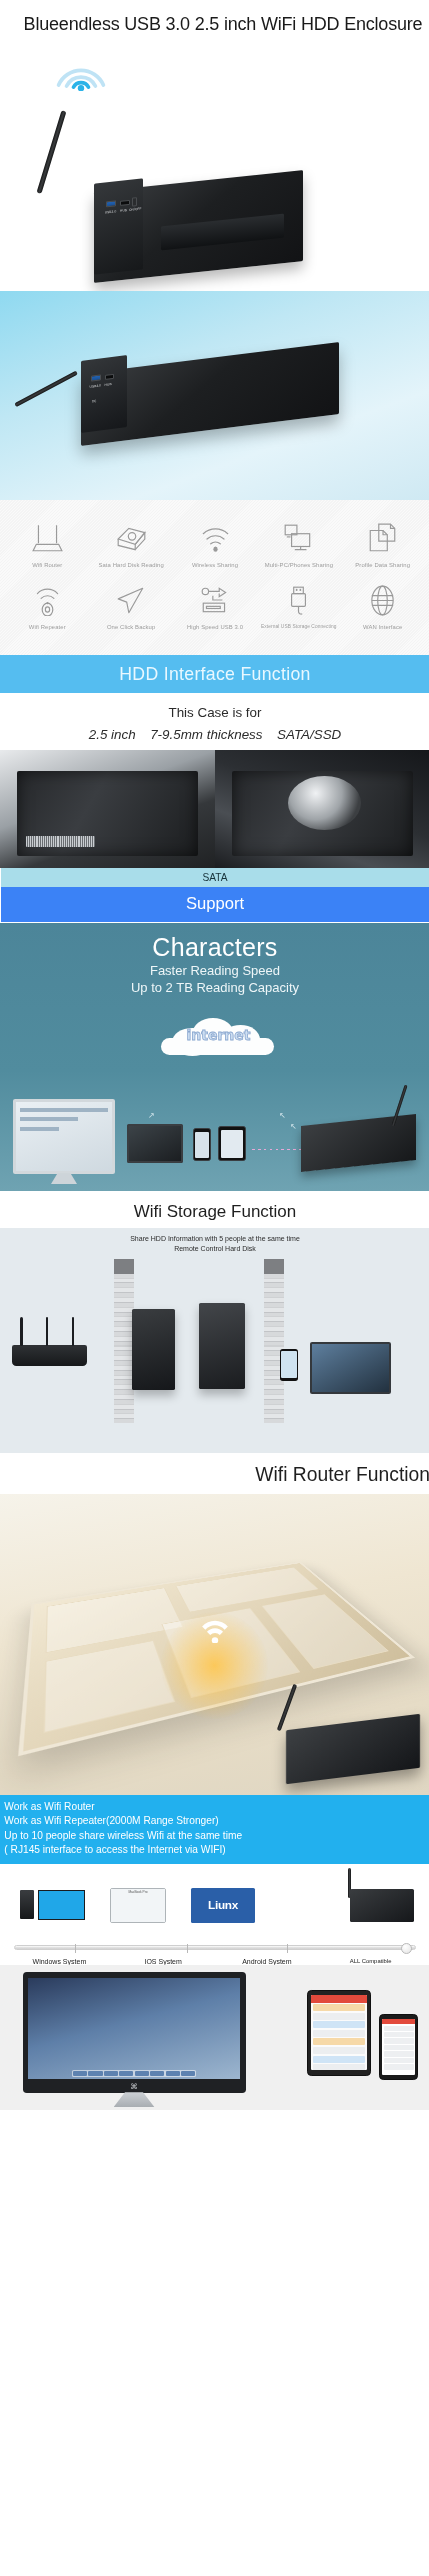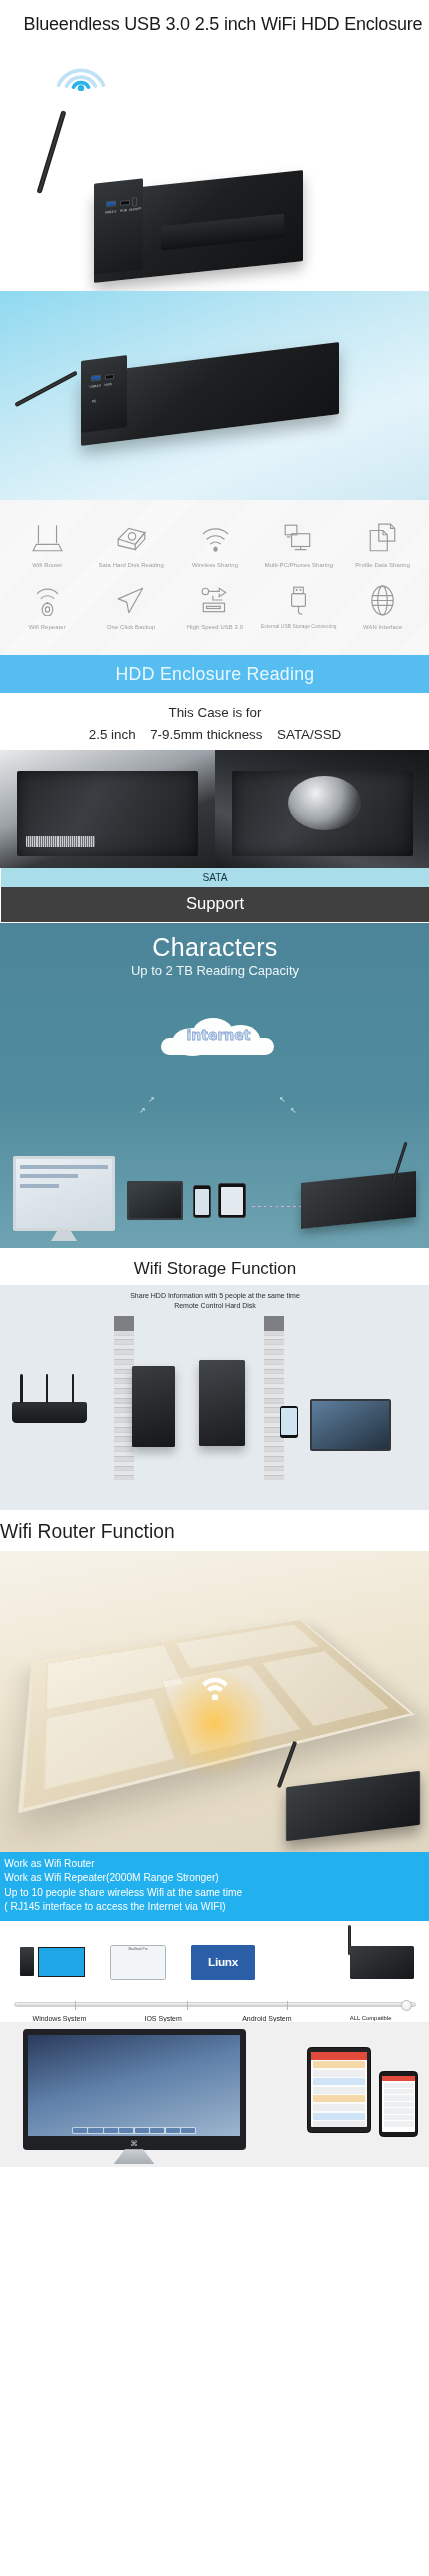--- a/index.html
+++ b/index.html
@@ -109,21 +109,21 @@
   .blue-banner span {
     color: #e9f8ff;
     font-size: 17.7px;
     font-weight: 400;
     letter-spacing: 0.3px;
   }
 
   
   .case-for { background:#fff; padding: 11.8px 0 8.6px; text-align:center; }
   .case-for .l1 { font-size: 13.4px; color:#2b2b2b; margin-bottom: 6.4px; }
-  .case-for .l2 { font-size: 13.4px; color:#2b2b2b; }
+  .case-for .l2 { font-size: 13.4px; color:#2b2b2b;font-style:italic; }
   .case-for .l2 span { margin: 0 5.4px; }
 
   .disk-photos { display:flex; height: 118px; }
   .disk-photo { flex:1; position: relative; overflow:hidden; }
   .disk-photo.left { background: linear-gradient(160deg,#e8eaec 0%,#9aa0a5 40%,#35383b 65%,#202224 100%); }
   .disk-photo.right { background: linear-gradient(200deg,#15171a 0%,#2c2f33 45%,#4a4e53 70%,#1b1d20 100%); }
   .disk-photo .pcb {
     position:absolute; inset: 18% 8% 10% 8%;
     background: linear-gradient(120deg,#26282b,#3a3d41 40%,#1c1e20);
     border-radius: 2.1px;
@@ -141,30 +141,30 @@
   }
 
   
   .support-table { display: flex; gap: 2.1px; background:#fff; padding: 0 1.1px 1.1px; }
   .st-col { flex:1; }
   .st-head {
     background: #a9ddea; color:#17323a;
     text-align:center; font-size: 10.2px; padding: 3.8px 0;
   }
   .st-body {
-    background: #404040; color:#ffffff;
+    background: #3b82f6; color:#ffffff;
     text-align:center; font-size: 16.6px; padding: 7px 0 8.6px;
   }
 
   
   .characters {
     background: linear-gradient(180deg,#4c8599 0%,#518c9e 55%,#6fa3b2 100%);
     padding: 9.7px 0 0;
     position: relative;
-    height: 325px;
+    height: 268px;
     overflow: hidden;
   }
   .characters h2 {
     color:#fff; font-size: 25px; font-weight: 400; text-align:center; letter-spacing: 0.3px;
   }
   .characters .sub {
     color:#eef6f8; font-size: 13px; text-align:center; margin-top: 1.1px; line-height: 1.18;
   }
   .cloud {
     position:absolute; left: 161px; top: 90px; width: 115px; height: 42px;
@@ -254,21 +254,21 @@
     background:#111; border-radius:2.7px;
   }
   .wsf-phone .scr { position:absolute; inset:2.1px 1.1px; background:#cfe3f0; border-radius:1.1px; }
   .wsf-laptop {
     position:absolute; left: 310px; top: 114px; width: 81px; height: 52px;
     background:#1b1e21; border:2.1px solid #34383c; border-radius:2.1px;
   }
   .wsf-laptop .scr { position:absolute; inset:0; background: linear-gradient(150deg,#5e7f9e,#22313f); }
 
   
-  .wrf-head { background:#fff; text-align:left; padding: 11.8px 0 7.5px; }
+  .wrf-head { background:#fff; text-align:right; padding: 11.8px 0 7.5px; }
   .wrf-head h2 { font-size: 19.3px; font-weight: 400; color:#1f1f1f; }
   .house {
     height: 301px; position: relative;
     background: linear-gradient(170deg,#f6f3ea 0%,#efe6d2 40%,#e6dcc6 75%,#dfd6c2 100%);
     overflow:hidden;
   }
   .floor {
     position:absolute; left: 38px; top: 32px; width: 333px; height: 204px;
     background: linear-gradient(150deg,#f2e9d4,#e3d6ba 55%,#cfbf9d);
     transform: perspective(376px) rotateX(54deg) rotateZ(-18deg);
@@ -557,21 +557,21 @@
               <ellipse cx="31" cy="29" rx="9" ry="27"></ellipse>
               <path d="M11 20 L51 20 M11 38 L51 38 M11 29 L51 29"></path>
             </svg>
         </div>
         <div class="feat-label">WAN Interface</div>
       </div>
     </div>
   </div>
 
   <div class="blue-banner">
-    <span>HDD Enclosure Reading</span>
+    <span>HDD Interface Function</span>
   </div>
 
   <div class="case-for">
     <div class="l1">This Case is for</div>
     <div class="l2">
       <span>2.5 inch</span>
       <span>7-9.5mm thickness</span>
       <span>SATA/SSD</span>
     </div>
   </div>
@@ -589,20 +589,21 @@
 
   <div class="support-table">
     <div class="st-col">
       <div class="st-head">SATA</div>
       <div class="st-body">Support</div>
     </div>
   </div>
 
   <div class="characters">
     <h2>Characters</h2>
+    <div class="sub">Faster Reading Speed</div>
     <div class="sub">Up to 2 TB Reading Capacity</div>
 
     <div class="cloud">
       <div class="puff" style="left:10.7px;top:15px;width:41px;height:28px;"></div>
       <div class="puff" style="left:31px;top:4.3px;width:42px;height:33px;"></div>
       <div class="puff" style="left:60px;top:11.8px;width:39px;height:29px;"></div>
       <div class="puff" style="left:0px;top:25px;width:113px;height:17px;border-radius:9.7px;"></div>
       <div class="cloud-text">internet</div>
     </div>
     <div class="arrows">

